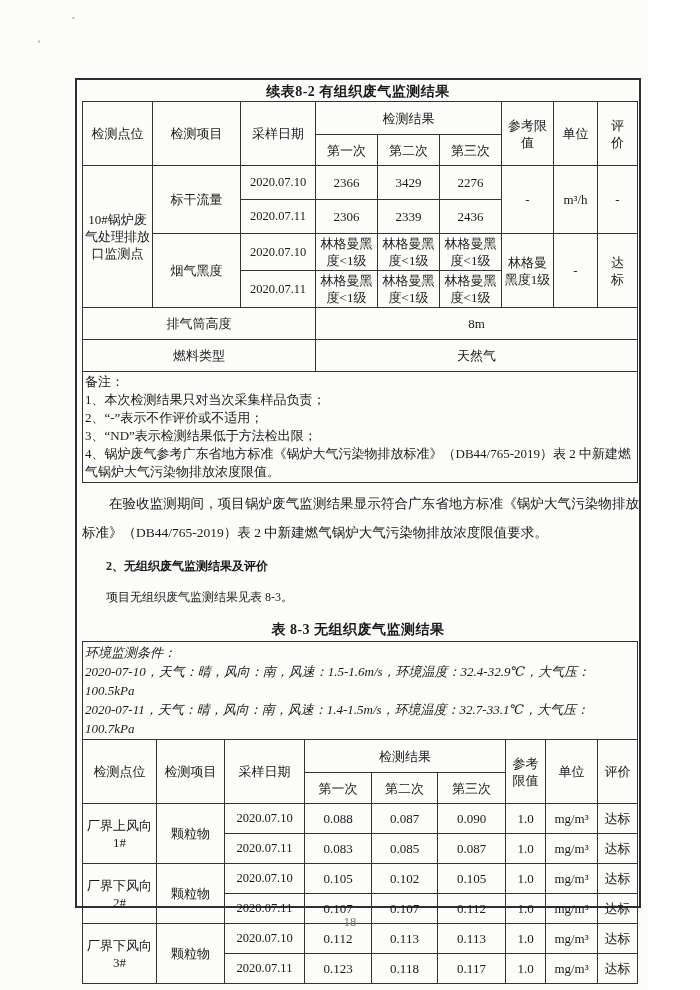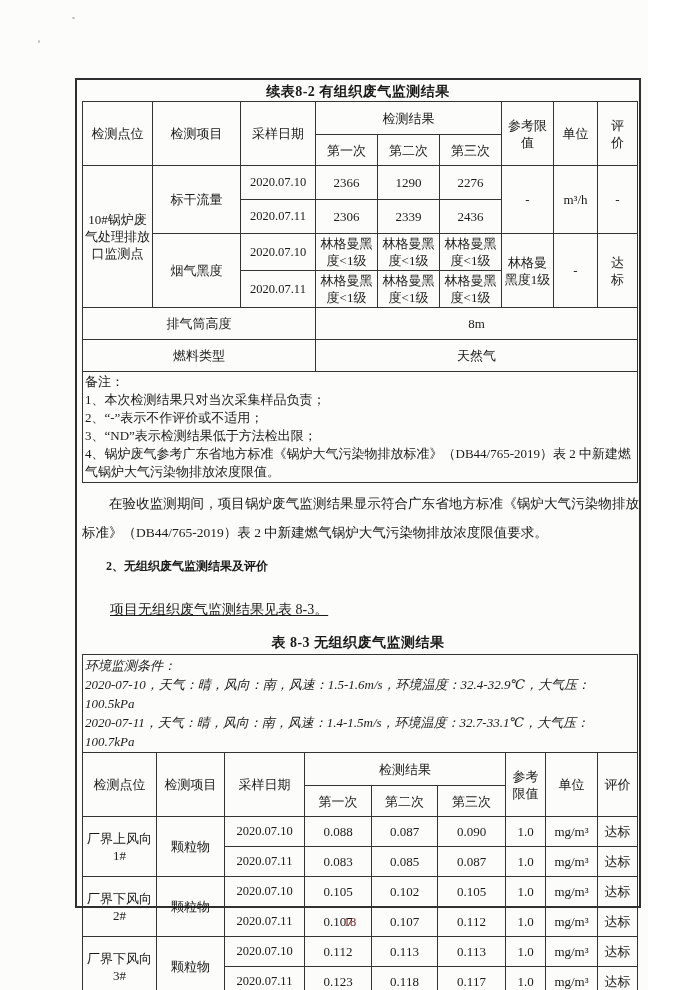--- a/index.html
+++ b/index.html
@@ -59,26 +59,26 @@
   .para{
     font-size:13.5px;line-height:29px;
     text-indent:2em;text-align:justify;
     margin:6px 0 0;
   }
   .heading{
     font-size:12px;font-weight:bold;line-height:20px;
     text-indent:2em;margin:9px 0 0;
   }
   .para2{
-    font-size:14px;line-height:20px;
-    text-indent:2em;margin:24px 0 0;text-decoration:underline;
+    font-size:12px;line-height:20px;
+    text-indent:2em;margin:11px 0 0;
   }
   .footer{
     position:absolute;left:0;top:915px;width:700px;
-    text-align:center;font-size:12.5px;color:#7f1d1d;
+    text-align:center;font-size:12.5px;color:#737373;
   }
 </style>
 </head>
 <body>
 
 <div class="page">
 
   <span class="speck speck1"></span>
   <span class="speck speck2"></span>
 
@@ -112,21 +112,21 @@
           <td>第一次</td>
           <td>第二次</td>
           <td>第三次</td>
         </tr>
 
         <tr class="drow">
           <td rowspan="4">10#锅炉废气处理排放口监测点</td>
           <td rowspan="2">标干流量</td>
           <td class="date">2020.07.10</td>
           <td>2366</td>
-          <td>1290</td>
+          <td>3429</td>
           <td>2276</td>
           <td rowspan="2">-</td>
           <td rowspan="2">m³/h</td>
           <td rowspan="2">-</td>
         </tr>
         <tr class="drow">
           <td class="date">2020.07.11</td>
           <td>2306</td>
           <td>2339</td>
           <td>2436</td>

